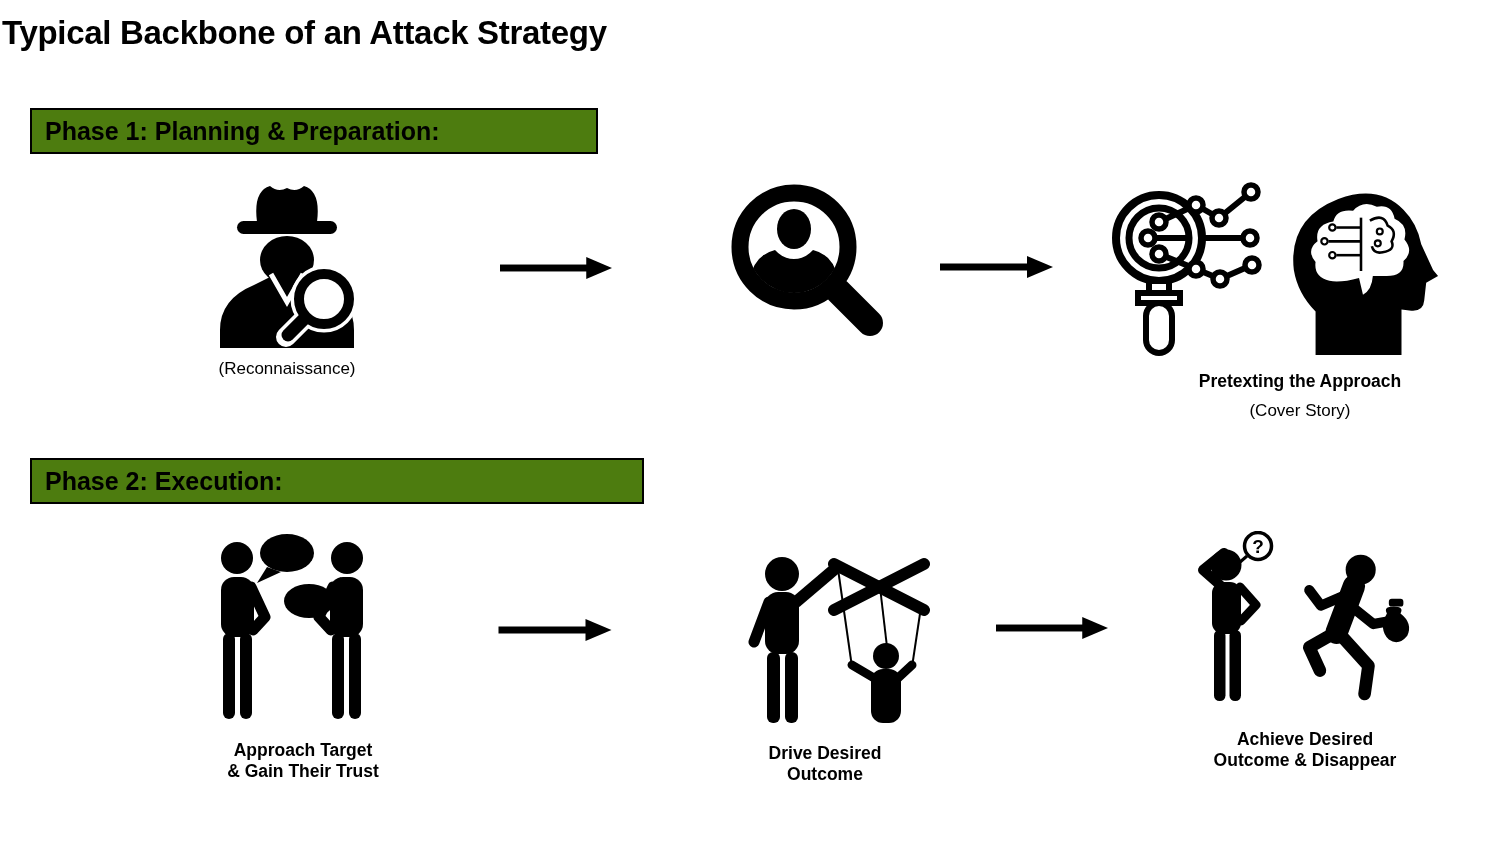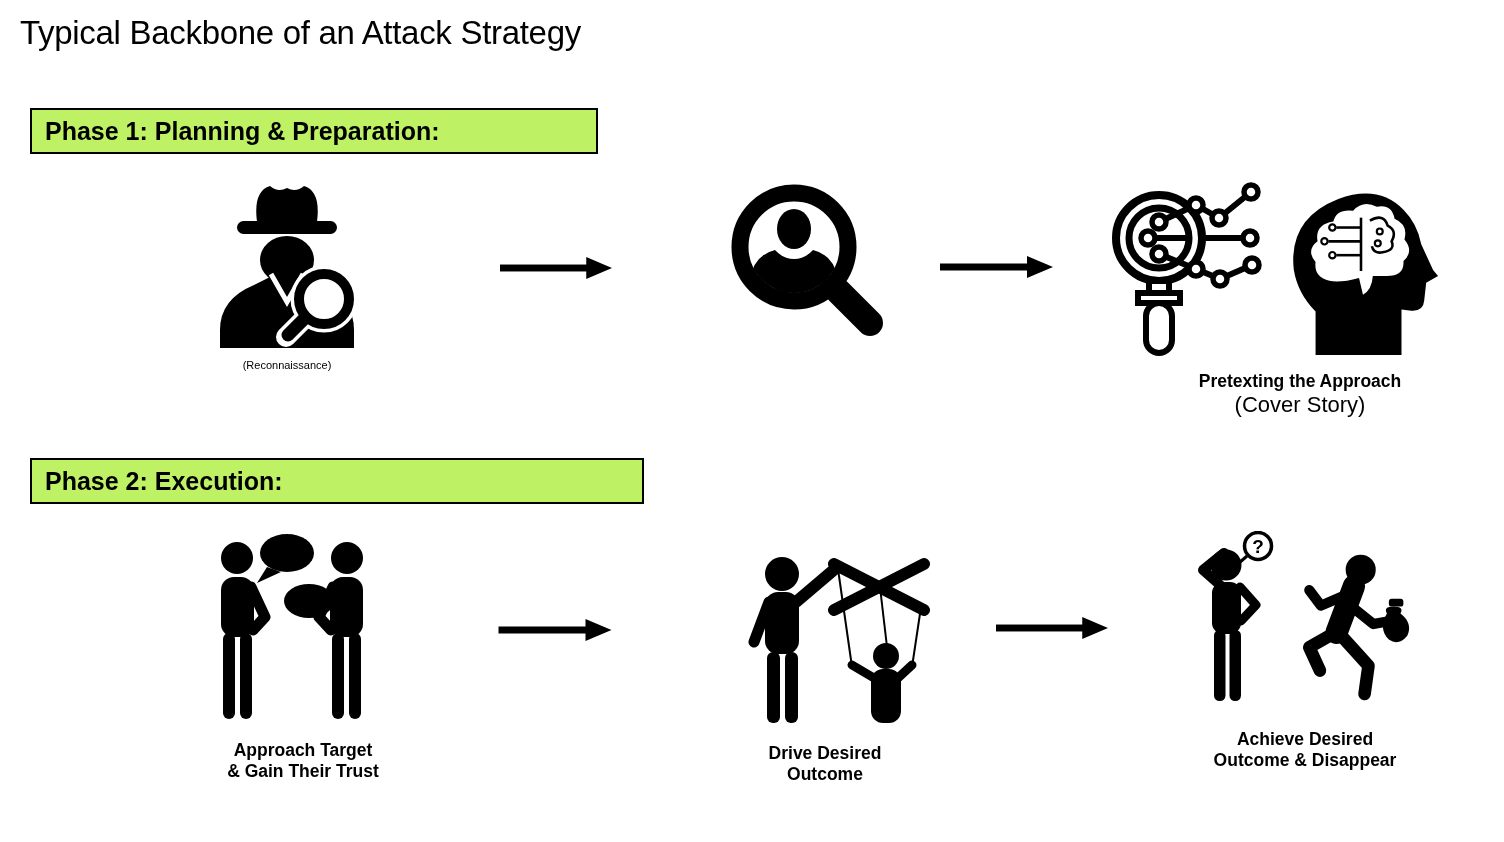--- a/index.html
+++ b/index.html
@@ -2,36 +2,36 @@
 <html><head>
 <meta charset="utf-8">
 <style>
   * { margin:0; padding:0; box-sizing:border-box; }
   html,body { background:#fff; }
   .canvas {
     position:relative; width:1504px; height:842px; background:#fff;
     font-family:"Liberation Sans", sans-serif; color:#000; overflow:hidden;
   }
   .page-title {
-    position:absolute; left:20px; top:14px;
-    font-size:33px; font-weight:400; letter-spacing:-0.3px;
+    position:absolute; left:2px; top:14px;
+    font-size:33px; font-weight:700; letter-spacing:-0.3px;
   }
   .phase-box {
-    position:absolute; border:2px solid #000; background:#bef264;
+    position:absolute; border:2px solid #000; background:#4d7c0f;
     display:flex; align-items:center; padding-left:13px;
     font-size:25px; font-weight:700;
   }
   .phase-1 { left:30px; top:108px; width:568px; height:46px; }
   .phase-2 { left:30px; top:458px; width:614px; height:46px;align-items:center; }
   .icon  { position:absolute; }
   .arrow { position:absolute; }
   .step-label { position:absolute; text-align:center; }
   .step-title { font-size:17.5px; font-weight:700; line-height:1.22; white-space:pre-line; }
-  .step-sub   { font-size:11px; font-weight:400; line-height:1.2; white-space:pre-line; }
-  .step-sub--lg { font-size:22px; }
+  .step-sub   { font-size:17px; font-weight:400; line-height:1.2; white-space:pre-line; }
+  .step-sub--lg { font-size:17px;margin-top:9px; }
 </style>
 </head>
 <body>
 
 <div class="canvas">
 
   <h1 class="page-title">Typical Backbone of an Attack Strategy</h1>
 
   <div class="phase-box phase-1">
     <span>Phase 1: Planning &amp; Preparation:</span>

